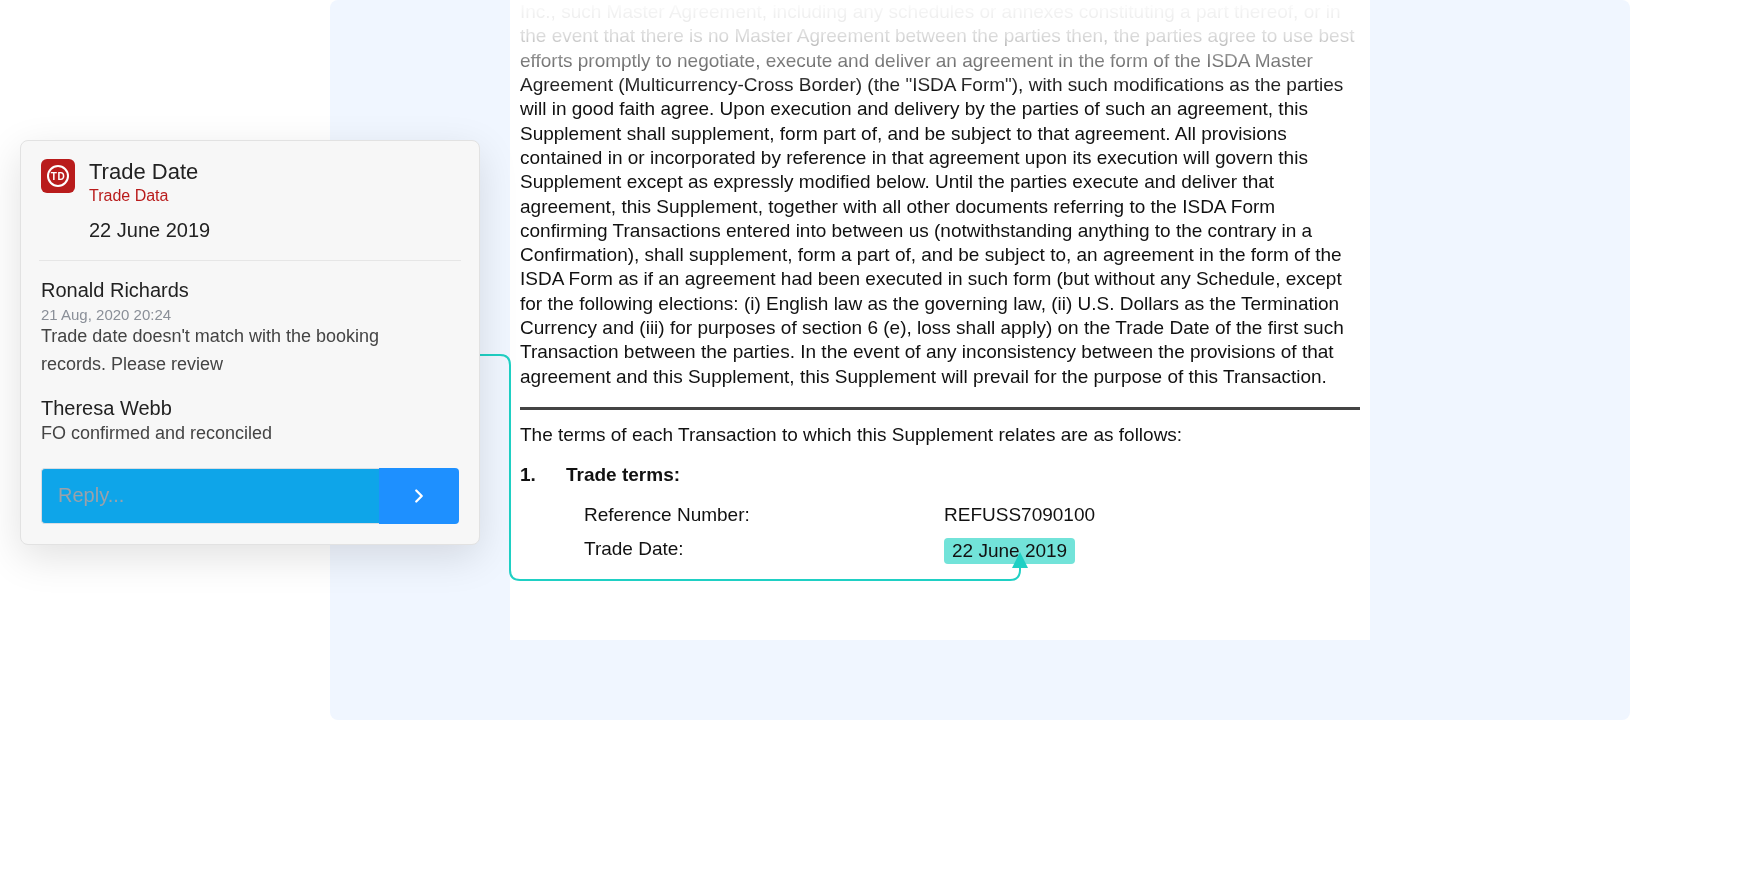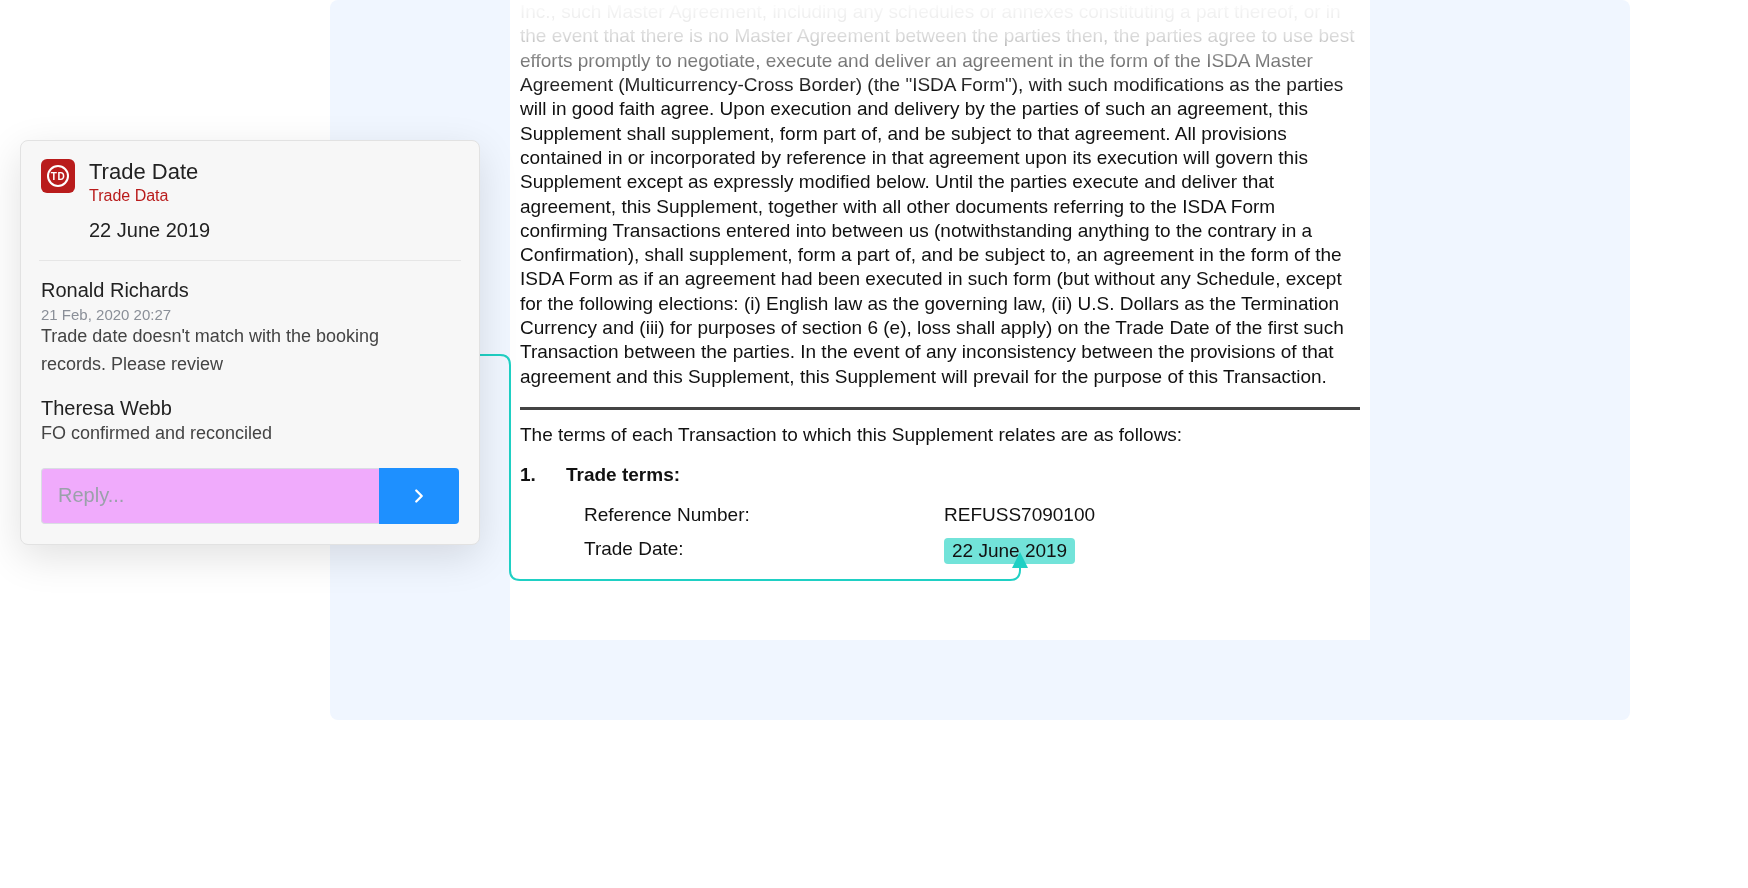--- a/index.html
+++ b/index.html
@@ -138,21 +138,21 @@
   }
   .reply-input {
     flex: 1;
     height: 56px;
     border: 1px solid #d9dde3;
     border-right: none;
     border-radius: 4px 0 0 4px;
     padding: 0 16px;
     font-size: 20px;
     color: #333;
-    background: #f0abfc;
+    background: #0ea5e9;
     outline: none;
   }
   .reply-input::placeholder { color: #9aa1aa; }
   .reply-send {
     width: 80px;
     height: 56px;
     background: #1e90ff;
     border: none;
     border-radius: 0 4px 4px 0;
     display: flex;
@@ -206,21 +206,21 @@
     <div>
       <div class="card-title">Trade Date</div>
       <div class="card-subtitle">Trade Data</div>
     </div>
   </div>
   <div class="card-value">22 June 2019</div>
   <div class="card-divider"></div>
 
   <div class="comment">
     <div class="author">Ronald Richards</div>
-    <div class="when">21 Feb, 2020  20:27</div>
+    <div class="when">21 Aug, 2020  20:24</div>
     <div class="body">Trade date doesn't match with the booking records. Please review</div>
   </div>
 
   <div class="comment">
     <div class="author">Theresa Webb</div>
     <div class="body">FO confirmed and reconciled</div>
   </div>
 
   <div class="reply-row">
     <input class="reply-input" type="text" placeholder="Reply..." style="">

